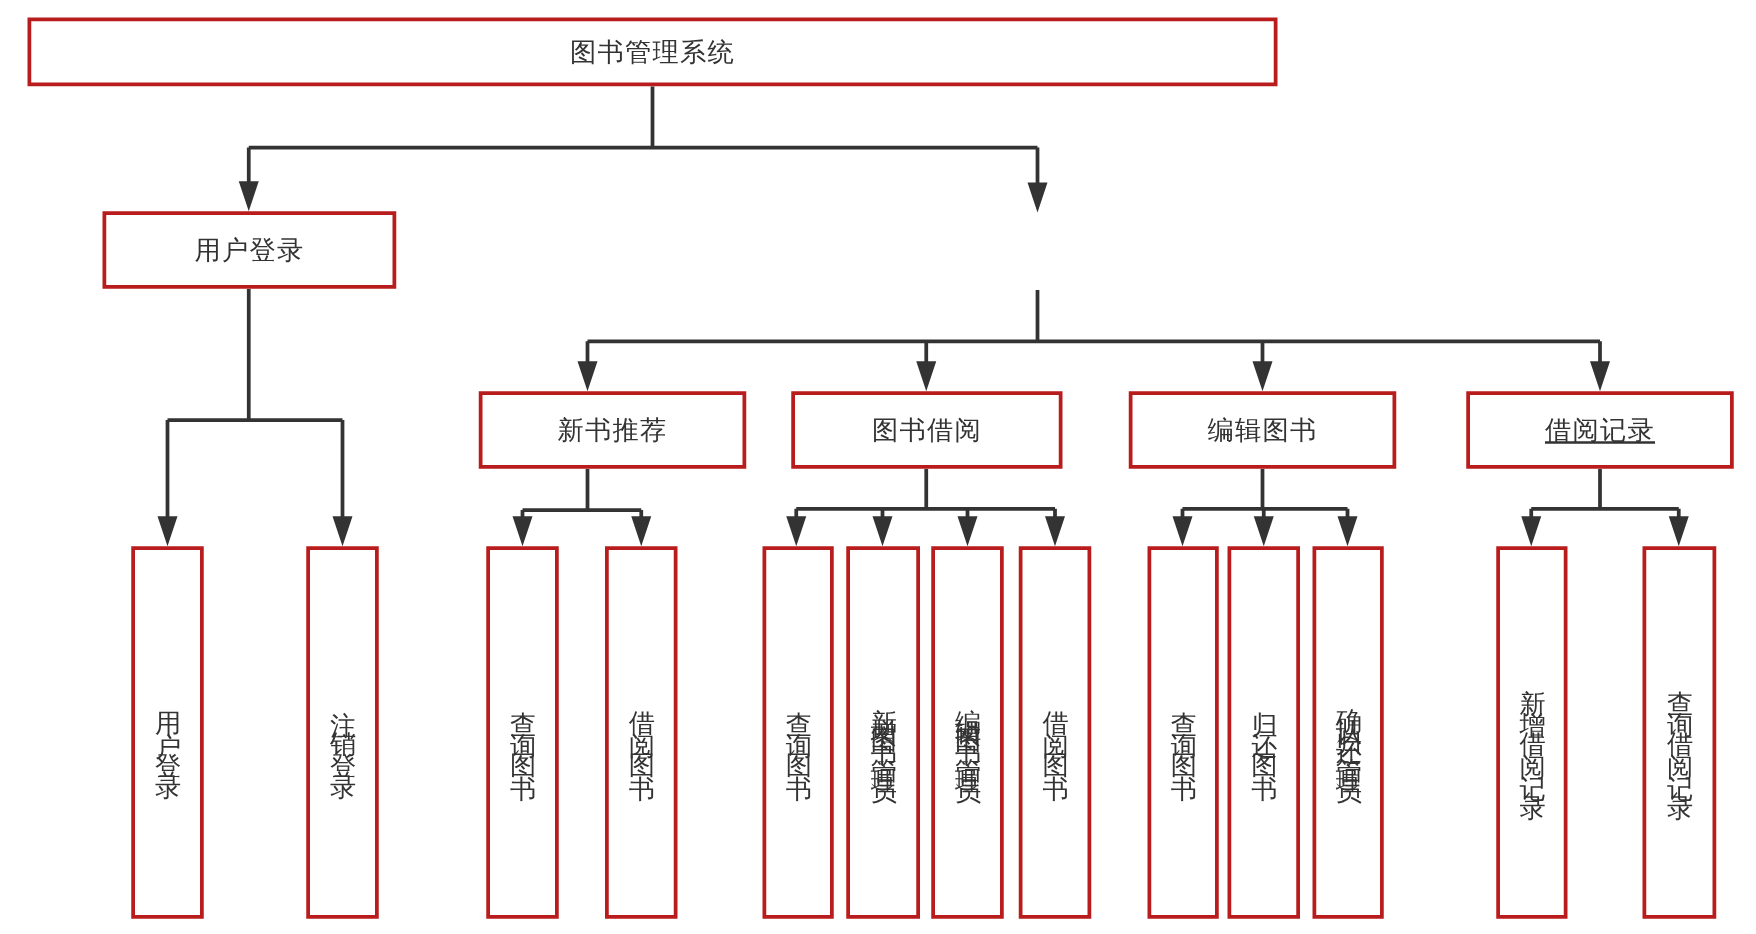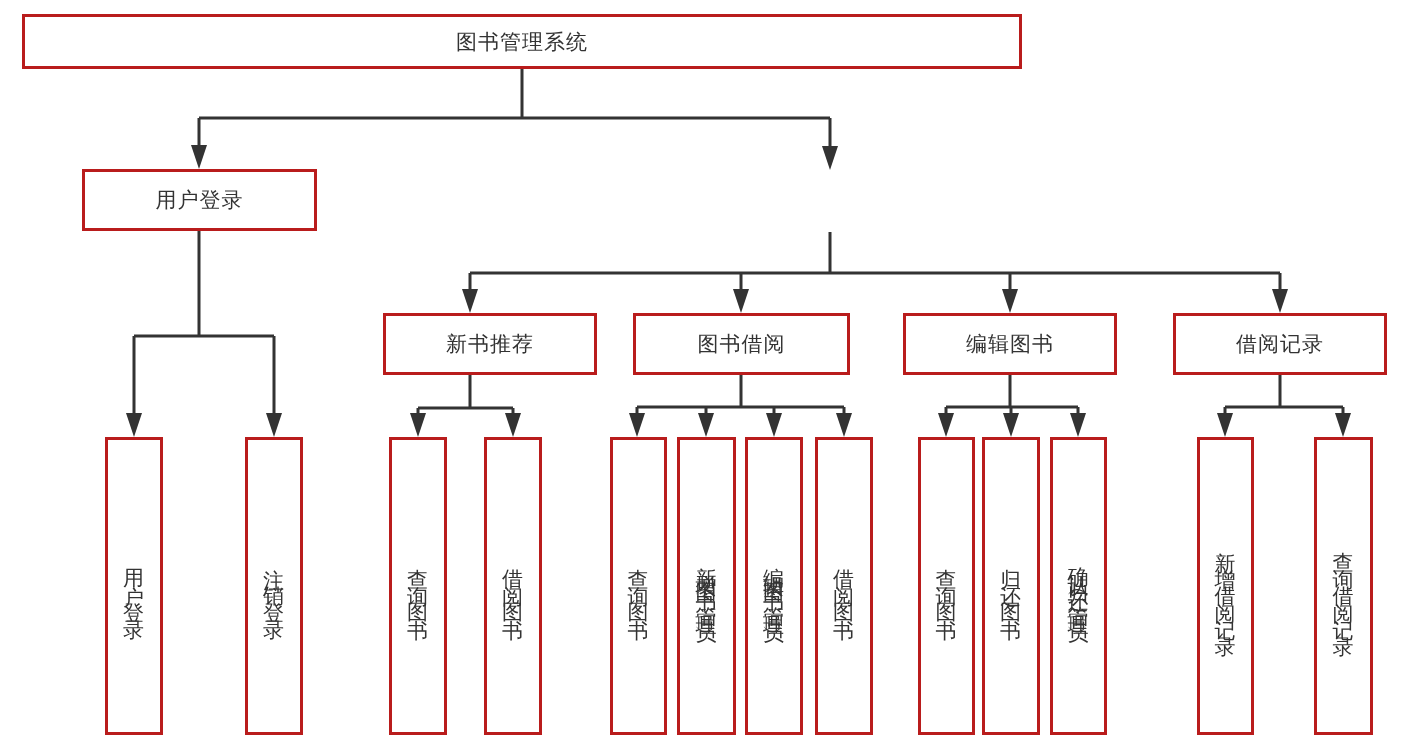--- a/index.html
+++ b/index.html
@@ -36,21 +36,21 @@
 
   
   .n-root  { left: 22px;  top: 14px;  width: 1000px; height: 55px; }
   
   .n-l2-0  { left: 82px;  top: 169px; width: 235px; height: 62px; }
   .n-l2-1  { left: 712px; top: 170px; width: 236px; height: 62px; }
   
   .n-l3-0  { left: 383px;  top: 313px; width: 214px; height: 62px; }
   .n-l3-1  { left: 633px;  top: 313px; width: 217px; height: 62px; }
   .n-l3-2  { left: 903px;  top: 313px; width: 214px; height: 62px; }
-  .n-l3-3  { left: 1173px; top: 313px; width: 214px; height: 62px; }
+  .n-l3-3  { left: 1173px; top: 313px; width: 214px; height: 62px; text-decoration: underline; }
   
   .n-ul-0  { left: 105px;  width: 58px; }
   .n-ul-1  { left: 245px;  width: 58px; }
   
   .n-nb-0  { left: 389px;  width: 58px; }
   .n-nb-1  { left: 484px;  width: 58px; }
   
   .n-bb-0  { left: 610px;  width: 57px; }
   .n-bb-1  { left: 677px;  width: 59px; }
   .n-bb-2  { left: 745px;  width: 58px; }

